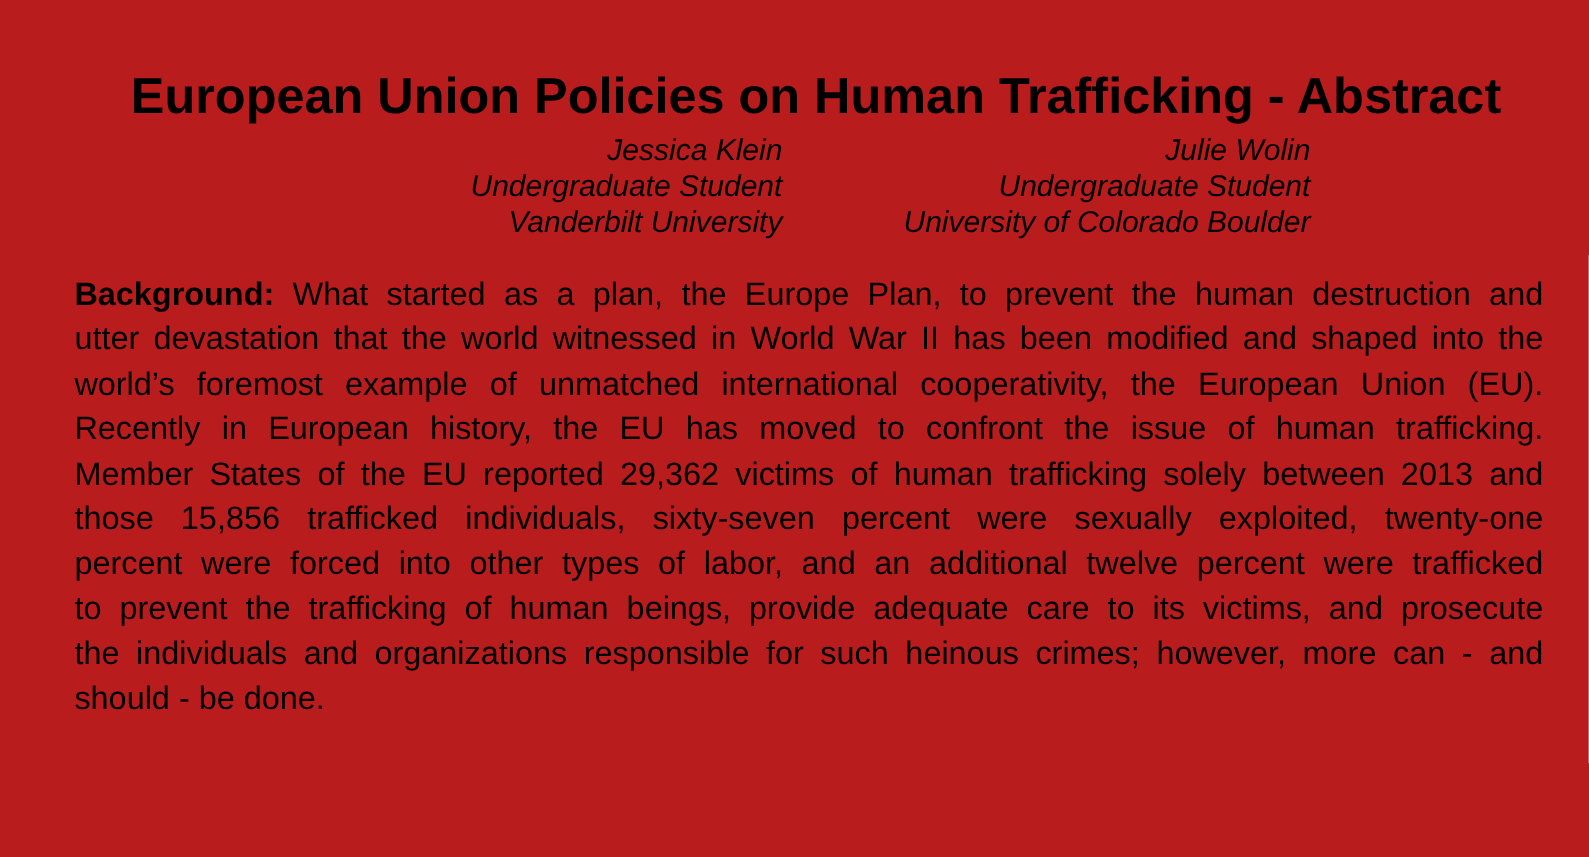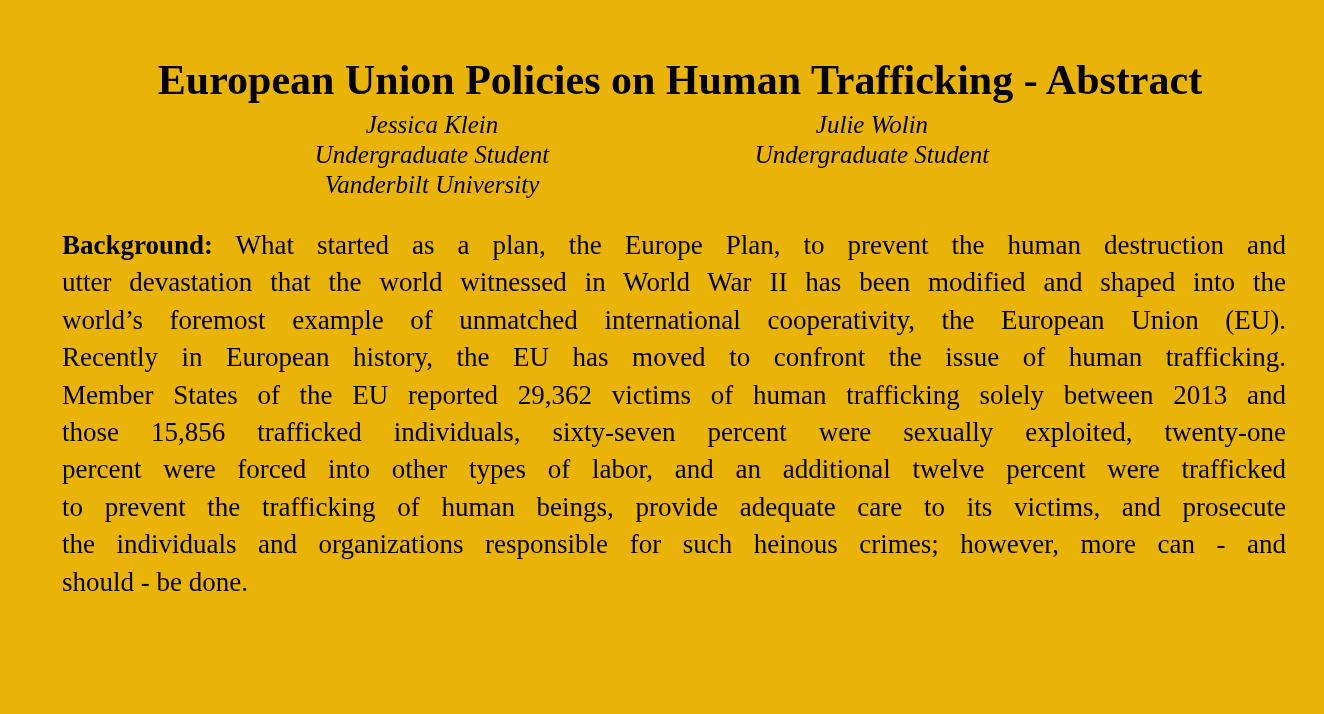--- a/index.html
+++ b/index.html
@@ -4,43 +4,43 @@
 <style>
   html, body {
     margin: 0;
     padding: 0;
     background: #ffffff;
   }
   .page {
     position: relative;
     width: 1324px;
     height: 714px;
-    background: #eab308;
+    background: #b91c1c;
     color: #000000;
-    font-family: Liberation Serif, serif;
+    font-family: Liberation Sans, sans-serif;
     overflow: hidden;
   }
   .title {
     margin: 56px 0 0 0;
     padding-left: 36px;
     text-align: center;
     font-weight: bold;
     font-size: 42px;
     line-height: 48px;
     letter-spacing: 0px;
     white-space: nowrap;
   }
   .authors {
     display: flex;
     width: 880px;
     margin: 6px 0 0 212px;
   }
   .author {
     flex: 1 1 50%;
-    text-align: center;
+    text-align: right;
     font-style: italic;
     font-size: 25px;
     line-height: 30px;
   }
   .author div {
     white-space: nowrap;
   }
   .abstract {
     width: 1224px;
     margin: 27px 0 0 62px;
@@ -69,20 +69,21 @@
 
   <div class="authors">
     <div class="author">
       <div>Jessica Klein</div>
       <div>Undergraduate Student</div>
       <div>Vanderbilt University</div>
     </div>
     <div class="author">
       <div>Julie Wolin</div>
       <div>Undergraduate Student</div>
+      <div>University of Colorado Boulder</div>
     </div>
   </div>
 
   <div class="abstract">
     <div class="aline">
       <span class="bold">Background:</span>
       <span>What started as a plan, the Europe Plan, to prevent the human destruction and</span>
     </div>
     <div class="aline">utter devastation that the world witnessed in World War II has been modified and shaped into the</div>
     <div class="aline">world’s foremost example of unmatched international cooperativity, the European Union (EU).</div>

